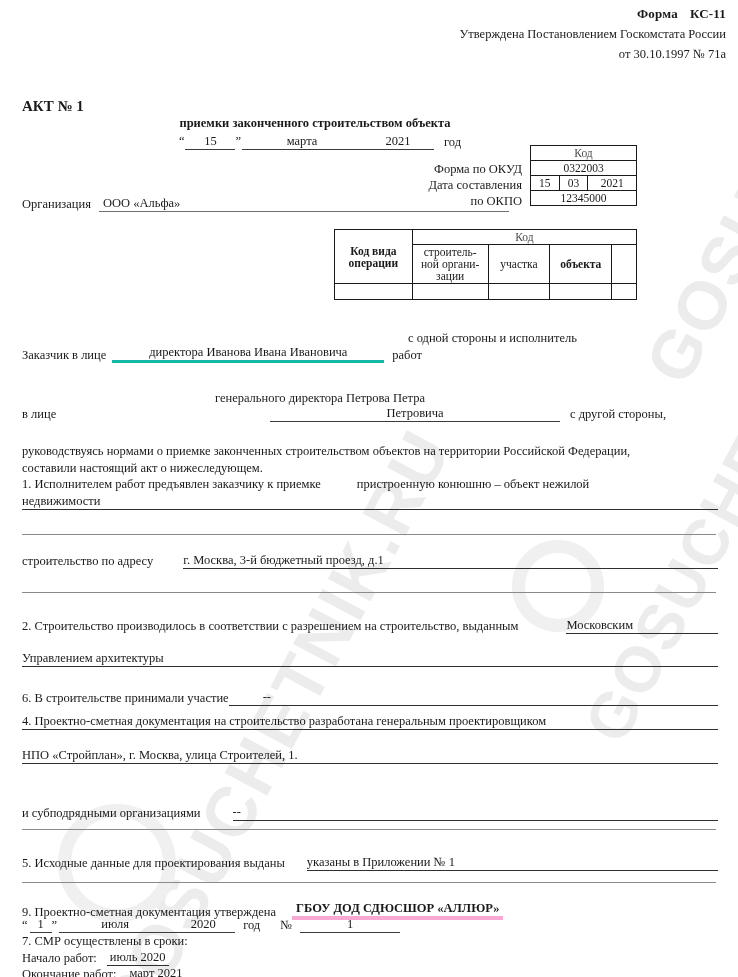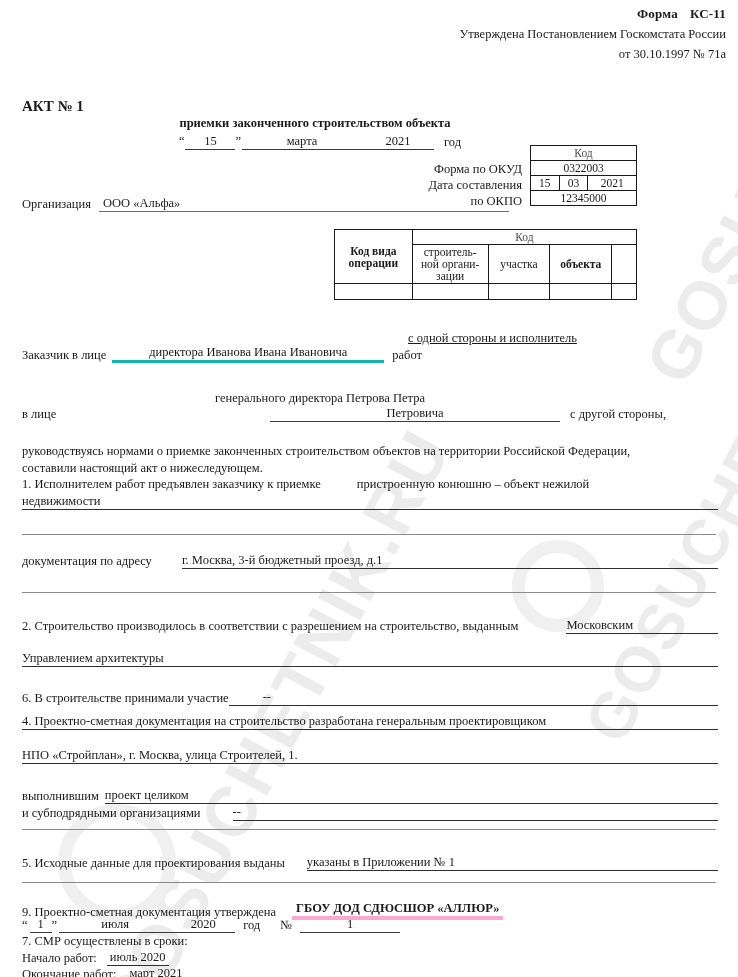--- a/index.html
+++ b/index.html
@@ -113,21 +113,20 @@
     border: 1px solid #1a1a1a; padding: 1px 2px; font-weight: normal;
   }
   .code-table-2 .bold { font-weight: bold; }
   .ct2-kod { color: #4d4d4d; }
   .ct2-empty td { height: 16px; }
 
   
   .zak-note {
     position: absolute; left: 408px; top: 325px;
     font-size: 12.5px;
-    text-decoration: underline;
   }
   .zak-row {
     position: absolute; left: 22px; top: 339px;
     font-size: 12.5px; display: flex; align-items: flex-end;
   }
   .zak-row .lbl { margin-right: 6px; }
   .zak-row .val {
     width: 272px; border-bottom: 3px solid #14b8a6;
     text-align: center; line-height: 15px;
   }
@@ -303,21 +302,21 @@
     <span class="lbl">1. Исполнителем работ предъявлен заказчику к приемке</span>
     <span class="pad" style="width:36px"></span>
     <span class="lbl">пристроенную конюшню – объект нежилой</span>
   </div>
   <div class="inline-row" style="top:488px">
     <span class="uval">недвижимости</span>
   </div>
   <div class="ruleline" style="top:528px"></div>
 
   <div class="inline-row" style="top:547px">
-    <span class="lbl">документация по адресу</span>
+    <span class="lbl">строительство по адресу</span>
     <span class="pad" style="width:30px"></span>
     <span class="uval">г. Москва, 3-й бюджетный проезд, д.1</span>
   </div>
   <div class="ruleline" style="top:586px"></div>
 
   <div class="inline-row" style="top:612px">
     <span class="lbl">2. Строительство производилось в соответствии с разрешением на строительство, выданным</span>
     <span class="pad" style="width:48px"></span>
     <span class="uval">Московским</span>
   </div>
@@ -331,25 +330,20 @@
     <span class="uval">--</span>
   </div>
 
   <div class="inline-row" style="top:708px">
     <span class="uval">4. Проектно-сметная документация на строительство разработана генеральным проектировщиком</span>
   </div>
   <div class="inline-row" style="top:742px">
     <span class="uval">НПО «Стройплан», г. Москва, улица Строителей, 1.</span>
   </div>
 
-  <div class="inline-row" style="top:782px">
-    <span class="lbl">выполнившим</span>
-    <span class="pad" style="width:6px"></span>
-    <span class="uval">проект целиком</span>
-  </div>
   <div class="inline-row" style="top:799px">
     <span class="lbl">и субподрядными организациями</span>
     <span class="pad" style="width:32px"></span>
     <span class="uval">--</span>
   </div>
   <div class="ruleline" style="top:823px"></div>
 
   <div class="inline-row" style="top:849px">
     <span class="lbl">5. Исходные данные для проектирования выданы</span>
     <span class="pad" style="width:22px"></span>

